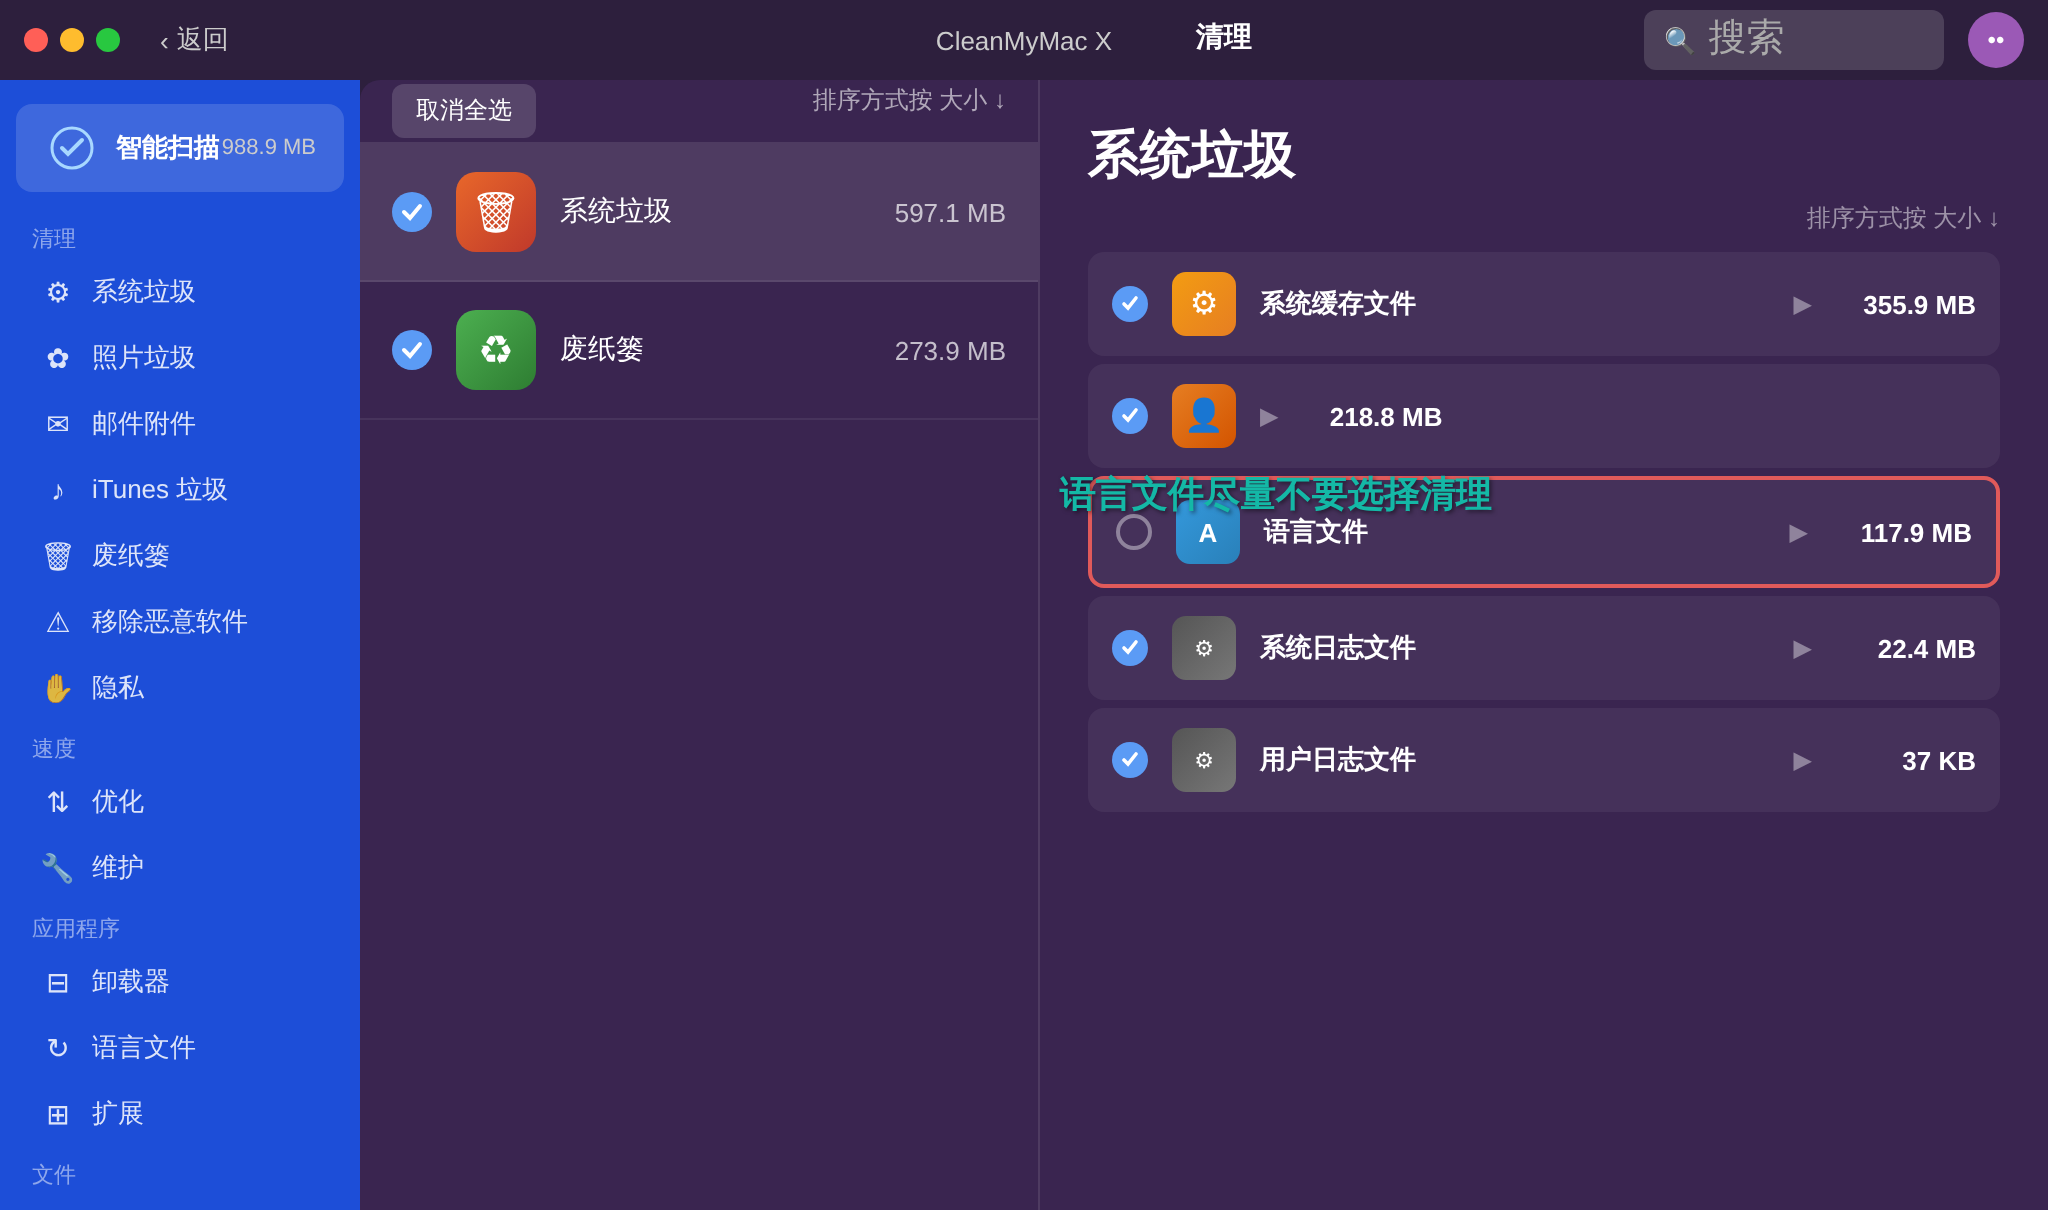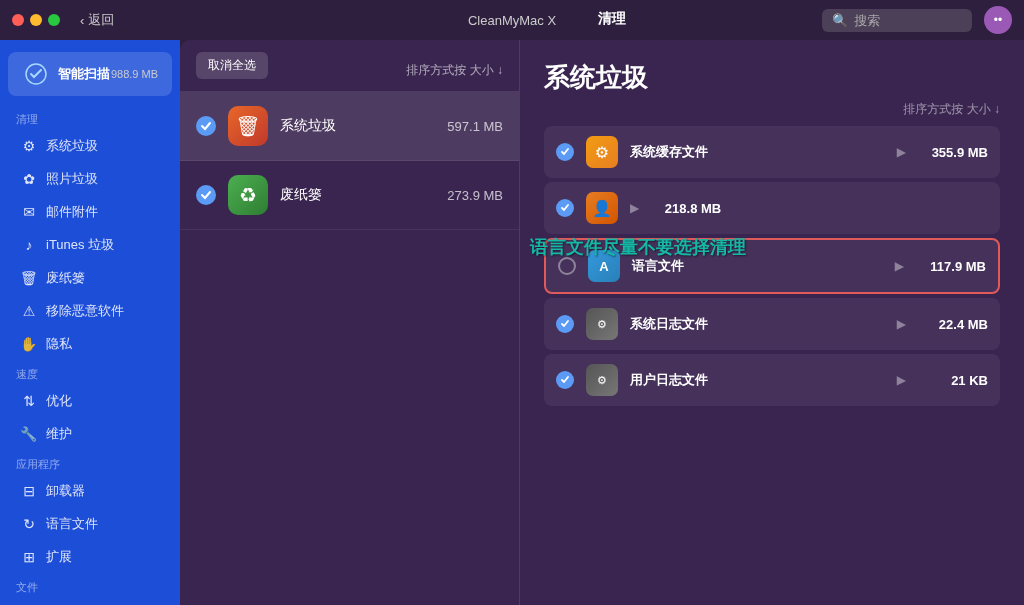--- a/index.html
+++ b/index.html
@@ -64,21 +64,21 @@
       border-radius: 6px;
       padding: 4px 10px;
       gap: 6px;
       width: 150px;
     }
     .search-bar input {
       background: transparent;
       border: none;
       outline: none;
       color: #ccc;
-      font-size: 13px;
+      font-size: 19px;
       width: 100%;
     }
     .search-bar input::placeholder { color: #aaa; }
     .avatar {
       width: 28px;
       height: 28px;
       border-radius: 50%;
       background: #9b59b6;
       display: flex;
       align-items: center;
@@ -159,23 +159,23 @@
 
     
     .list-panel {
       width: 340px;
       flex-shrink: 0;
       border-right: 1px solid rgba(255,255,255,0.1);
       display: flex;
       flex-direction: column;
     }
     .list-panel-header {
-      padding: 12px 16px;
-      display: flex;
-      align-items: flex-end;
+      padding: 2px 16px;
+      display: flex;
+      align-items: flex-start;
       justify-content: space-between;
       border-bottom: 1px solid rgba(255,255,255,0.1);
     }
     .btn-deselect {
       background: rgba(255,255,255,0.15);
       border: none;
       color: #fff;
       padding: 5px 12px;
       border-radius: 6px;
       font-size: 12px;
@@ -514,21 +514,21 @@
 
           <div class="detail-row">
             <div class="detail-check checked">
               <svg width="10" height="10" viewBox="0 0 10 10">
                 <path d="M2 5 L4 7 L8 2" stroke="#fff" stroke-width="1.8" fill="none" stroke-linecap="round"></path>
               </svg>
             </div>
             <div class="detail-item-icon icon-user-log" style="font-size:11px;">⚙</div>
             <span class="detail-item-name">用户日志文件</span>
             <span class="detail-arrow">▶</span>
-            <span class="detail-item-size">21 KB</span>
+            <span class="detail-item-size">37 KB</span>
           </div>
         </div>
       </div>
 
     </div>
   </div>
 
 </div>
 
 </body></html>

